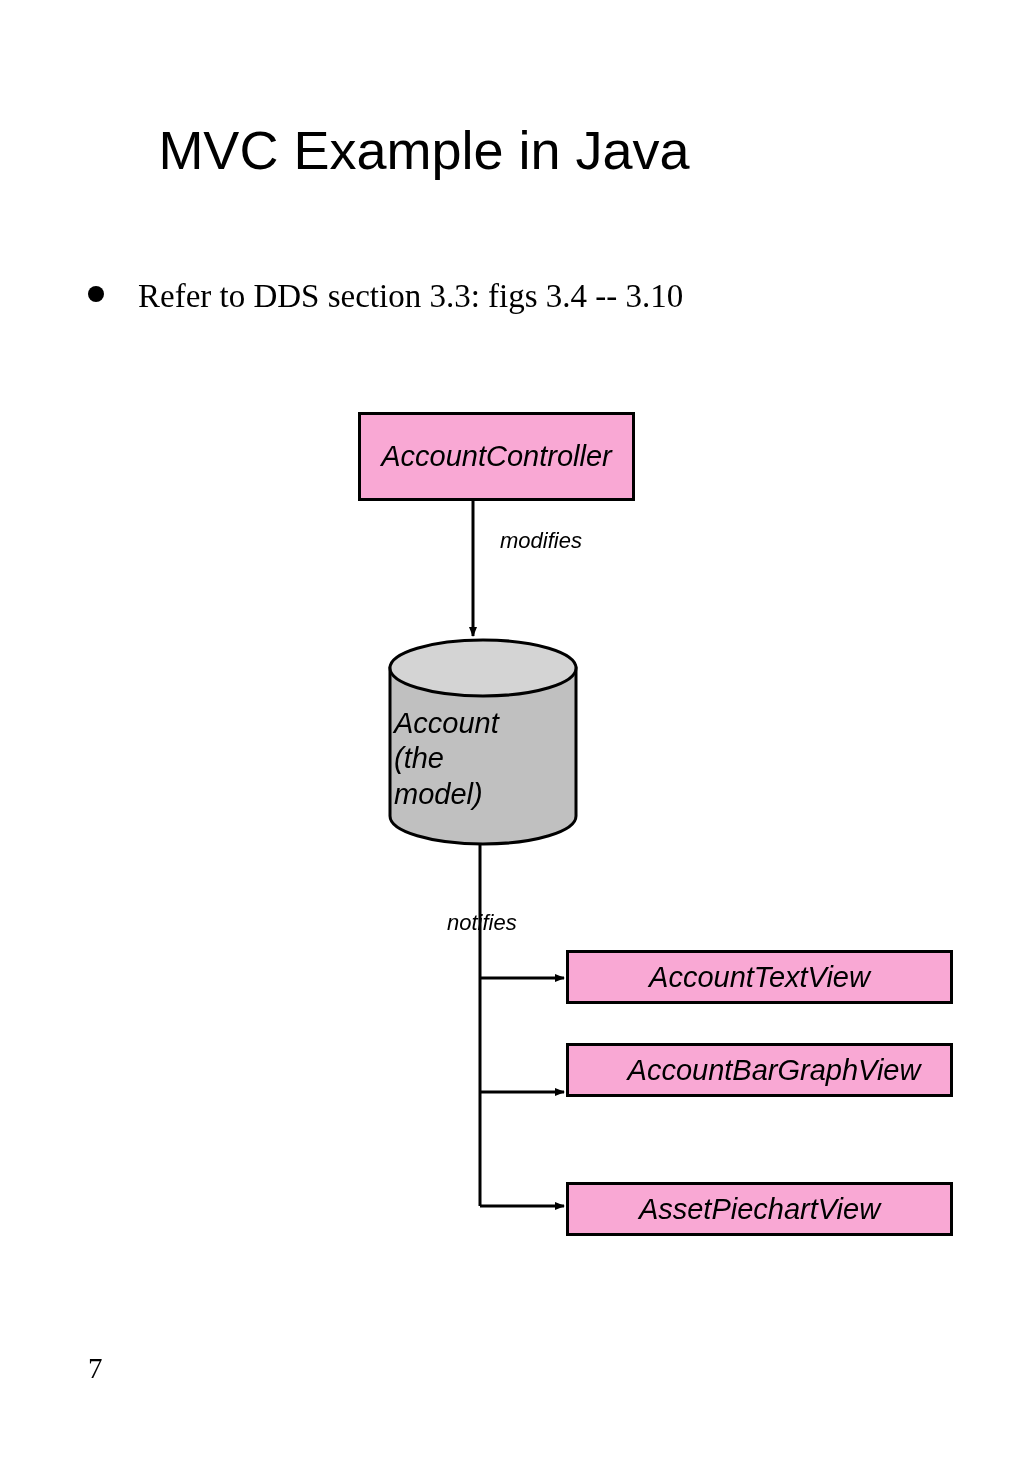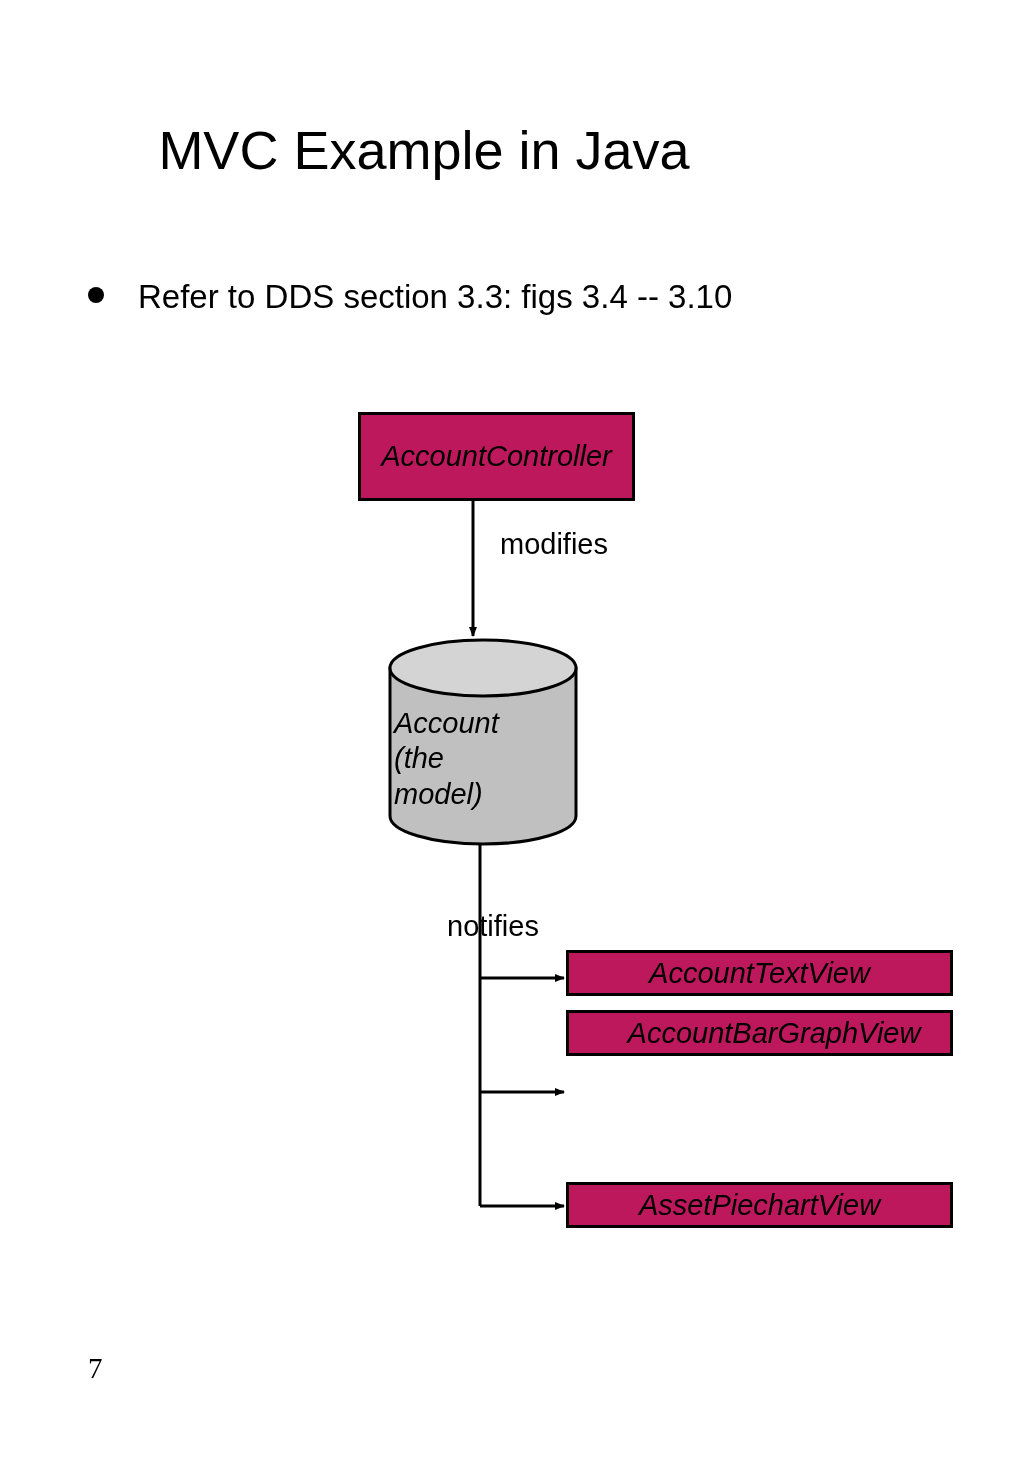--- a/index.html
+++ b/index.html
@@ -45,21 +45,21 @@
     height: 16px;
     border-radius: 50%;
     background: #000000;
     display: inline-block;
     position: relative;
     top: -5px;
     flex: 0 0 auto;
   }
   #bullet-text {
     margin-left: 34px;
-    font-family: Liberation Sans, sans-serif;
+    font-family: Liberation Serif, serif;
     font-size: 33px;
     line-height: 1.15;
     white-space: nowrap;
   }
 
   
   #diagram {
     position: absolute;
     left: 0;
     top: 0;
@@ -75,21 +75,21 @@
     left: 0;
     top: 0;
     width: 1024px;
     height: 1479px;
   }
 
   
   .uml-box {
     position: absolute;
     box-sizing: border-box;
-    background: #be185d;
+    background: #f9a8d4;
     border: 3px solid #000000;
     display: flex;
     flex-direction: column;
     align-items: center;
     justify-content: center;
     font-family: "Liberation Sans", sans-serif;
     font-style: italic;
     font-size: 29px;
     line-height: 1.12;
     text-align: center;
@@ -99,24 +99,24 @@
   #controller-box {
     left: 358px;
     top: 412px;
     width: 277px;
     height: 89px;
   }
 
   .view-box {
     left: 566px;
     width: 387px;
-    height: 46px;
+    height: 54px;
   }
   #view-box-text  { top: 950px; }
-  #view-box-bar   { top: 1010px; padding-left: 29px; }
+  #view-box-bar   { top: 1043px; padding-left: 29px; }
   #view-box-pie   { top: 1182px; }
 
   
   #model-cylinder {
     position: absolute;
     left: 386px;
     top: 638px;
     width: 194px;
     height: 208px;
   }
@@ -134,21 +134,22 @@
     font-style: italic;
     font-size: 29px;
     line-height: 1.22;
     white-space: nowrap;
   }
 
   
   .edge-label {
     position: absolute;
     font-family: "Liberation Sans", sans-serif;
-    font-size: 29px;
+    font-style: italic;
+    font-size: 22px;
     white-space: nowrap;
   }
   #label-modifies { left: 500px; top: 528px; }
   #label-notifies { left: 438px; top: 910px; margin-left: 9px; }
 
   
   #footer {
     position: absolute;
     left: 88px;
     top: 1352px;

